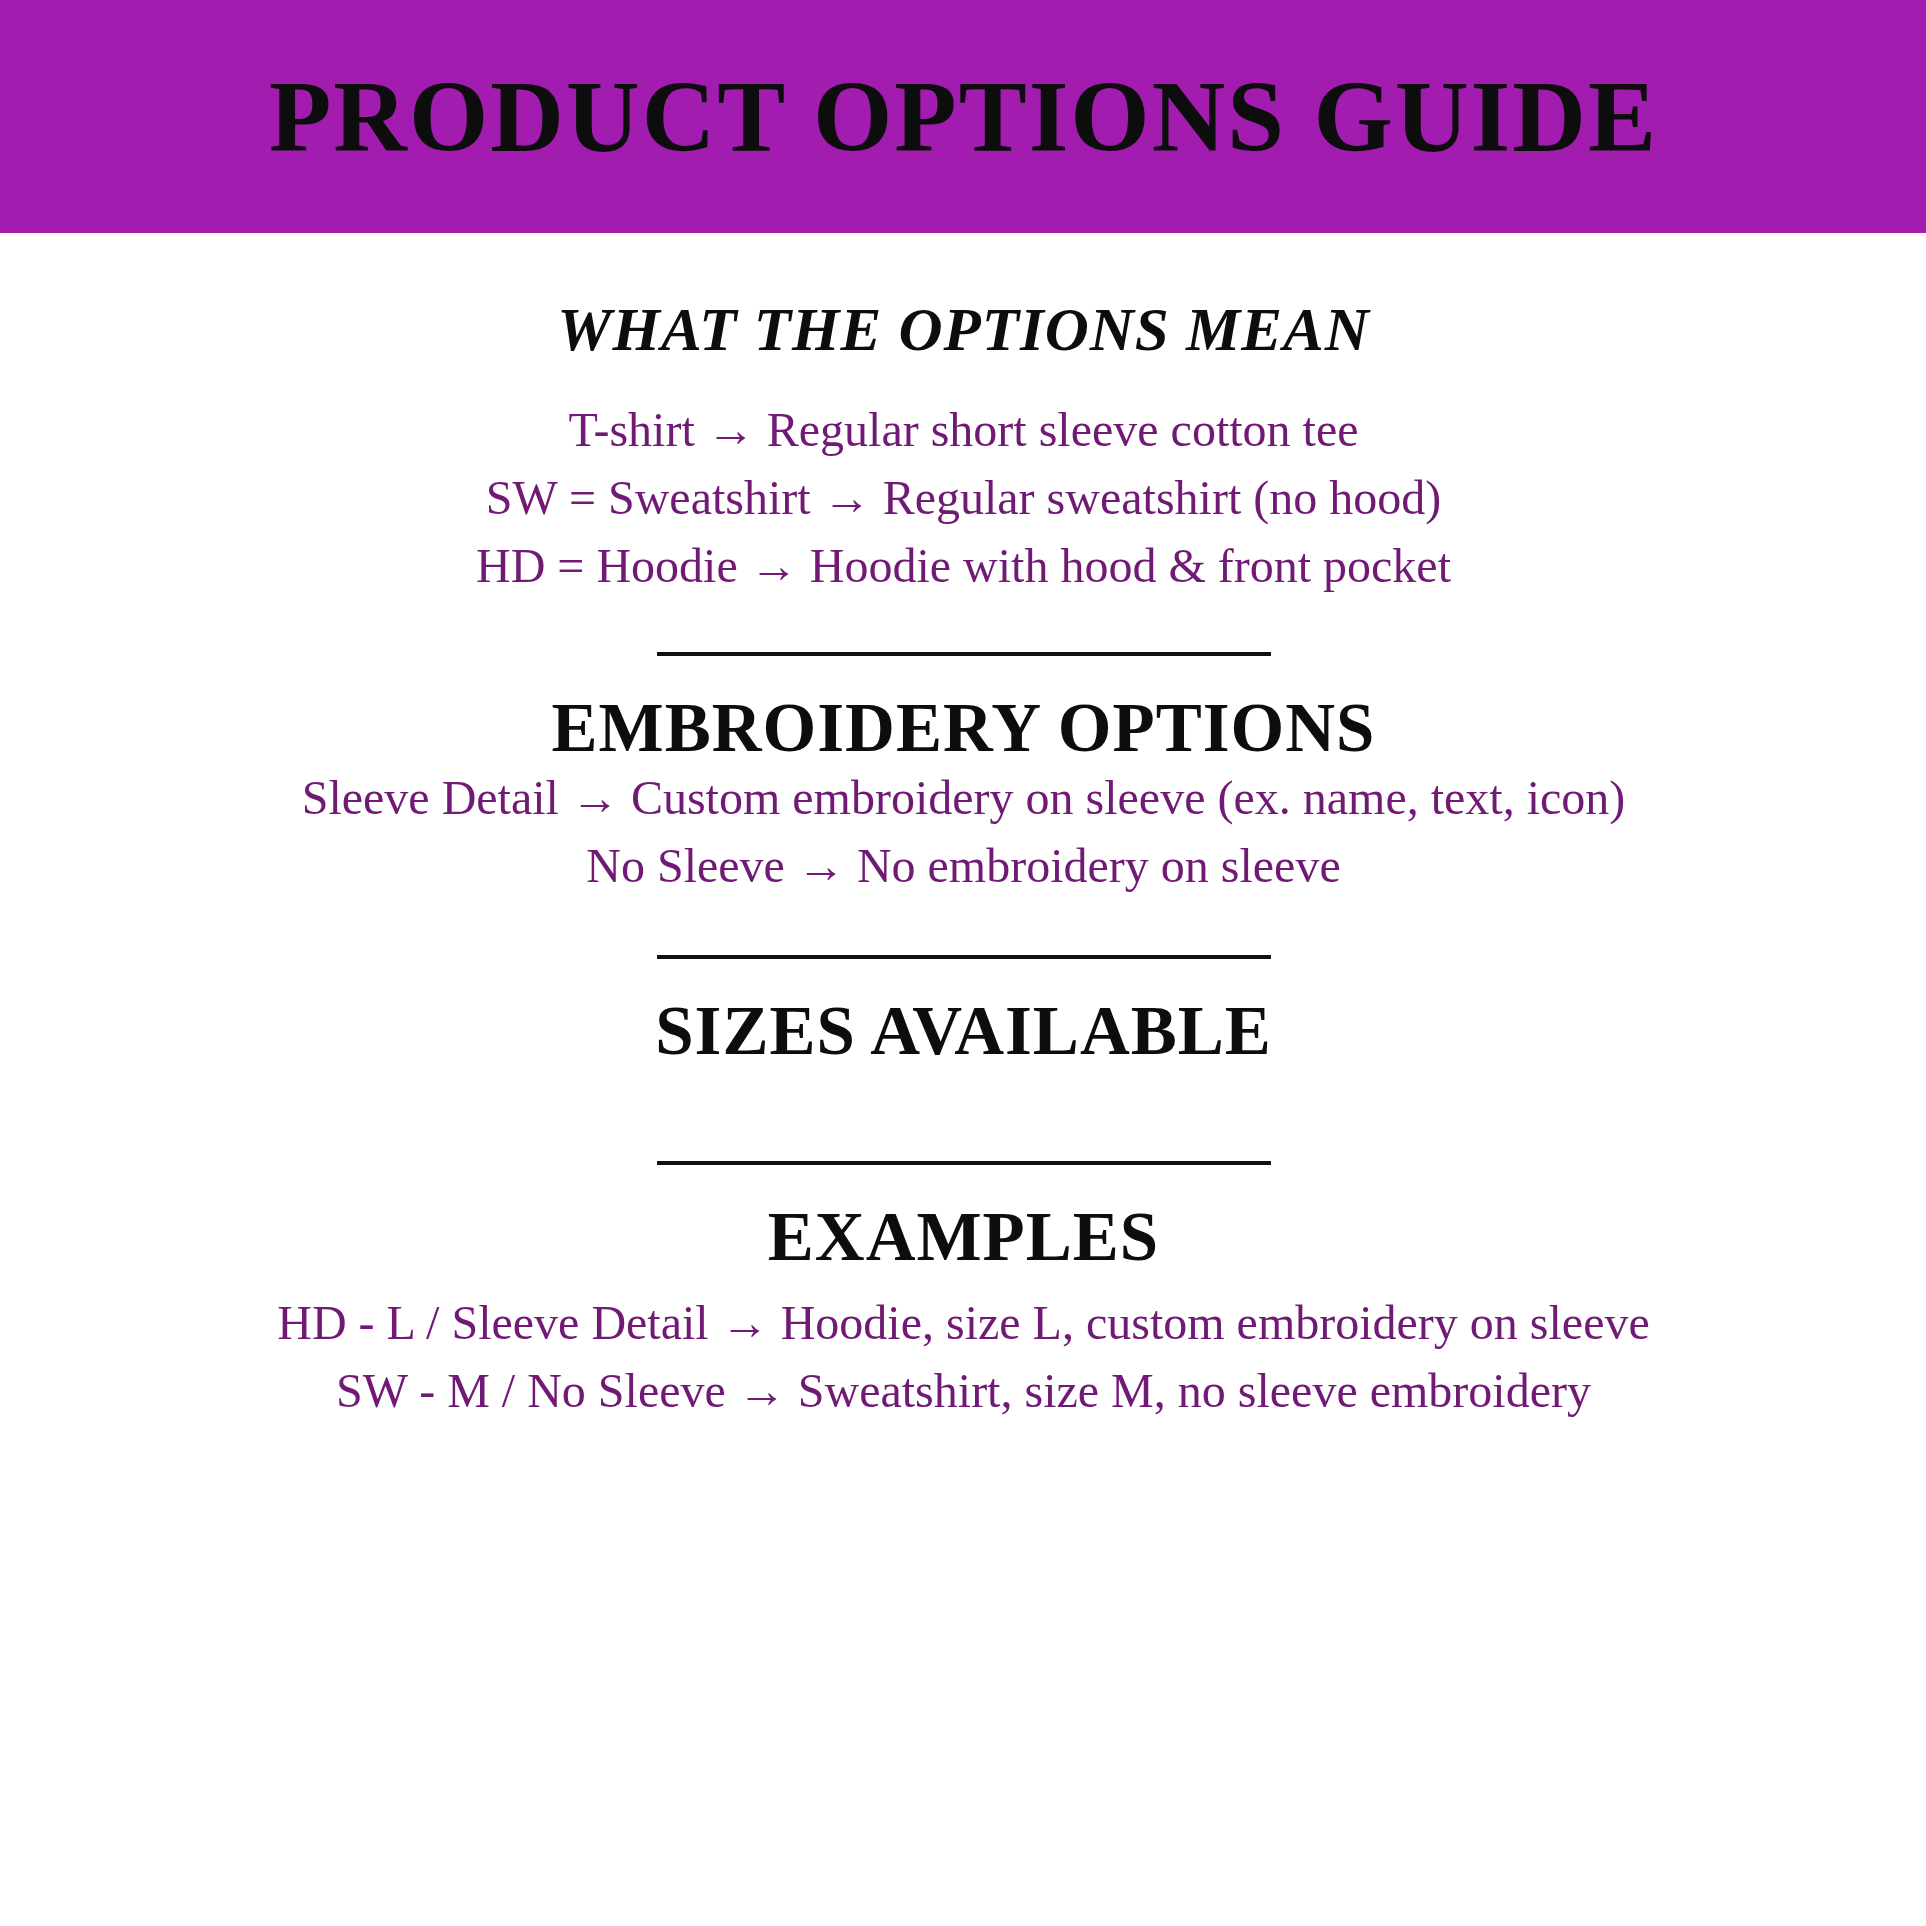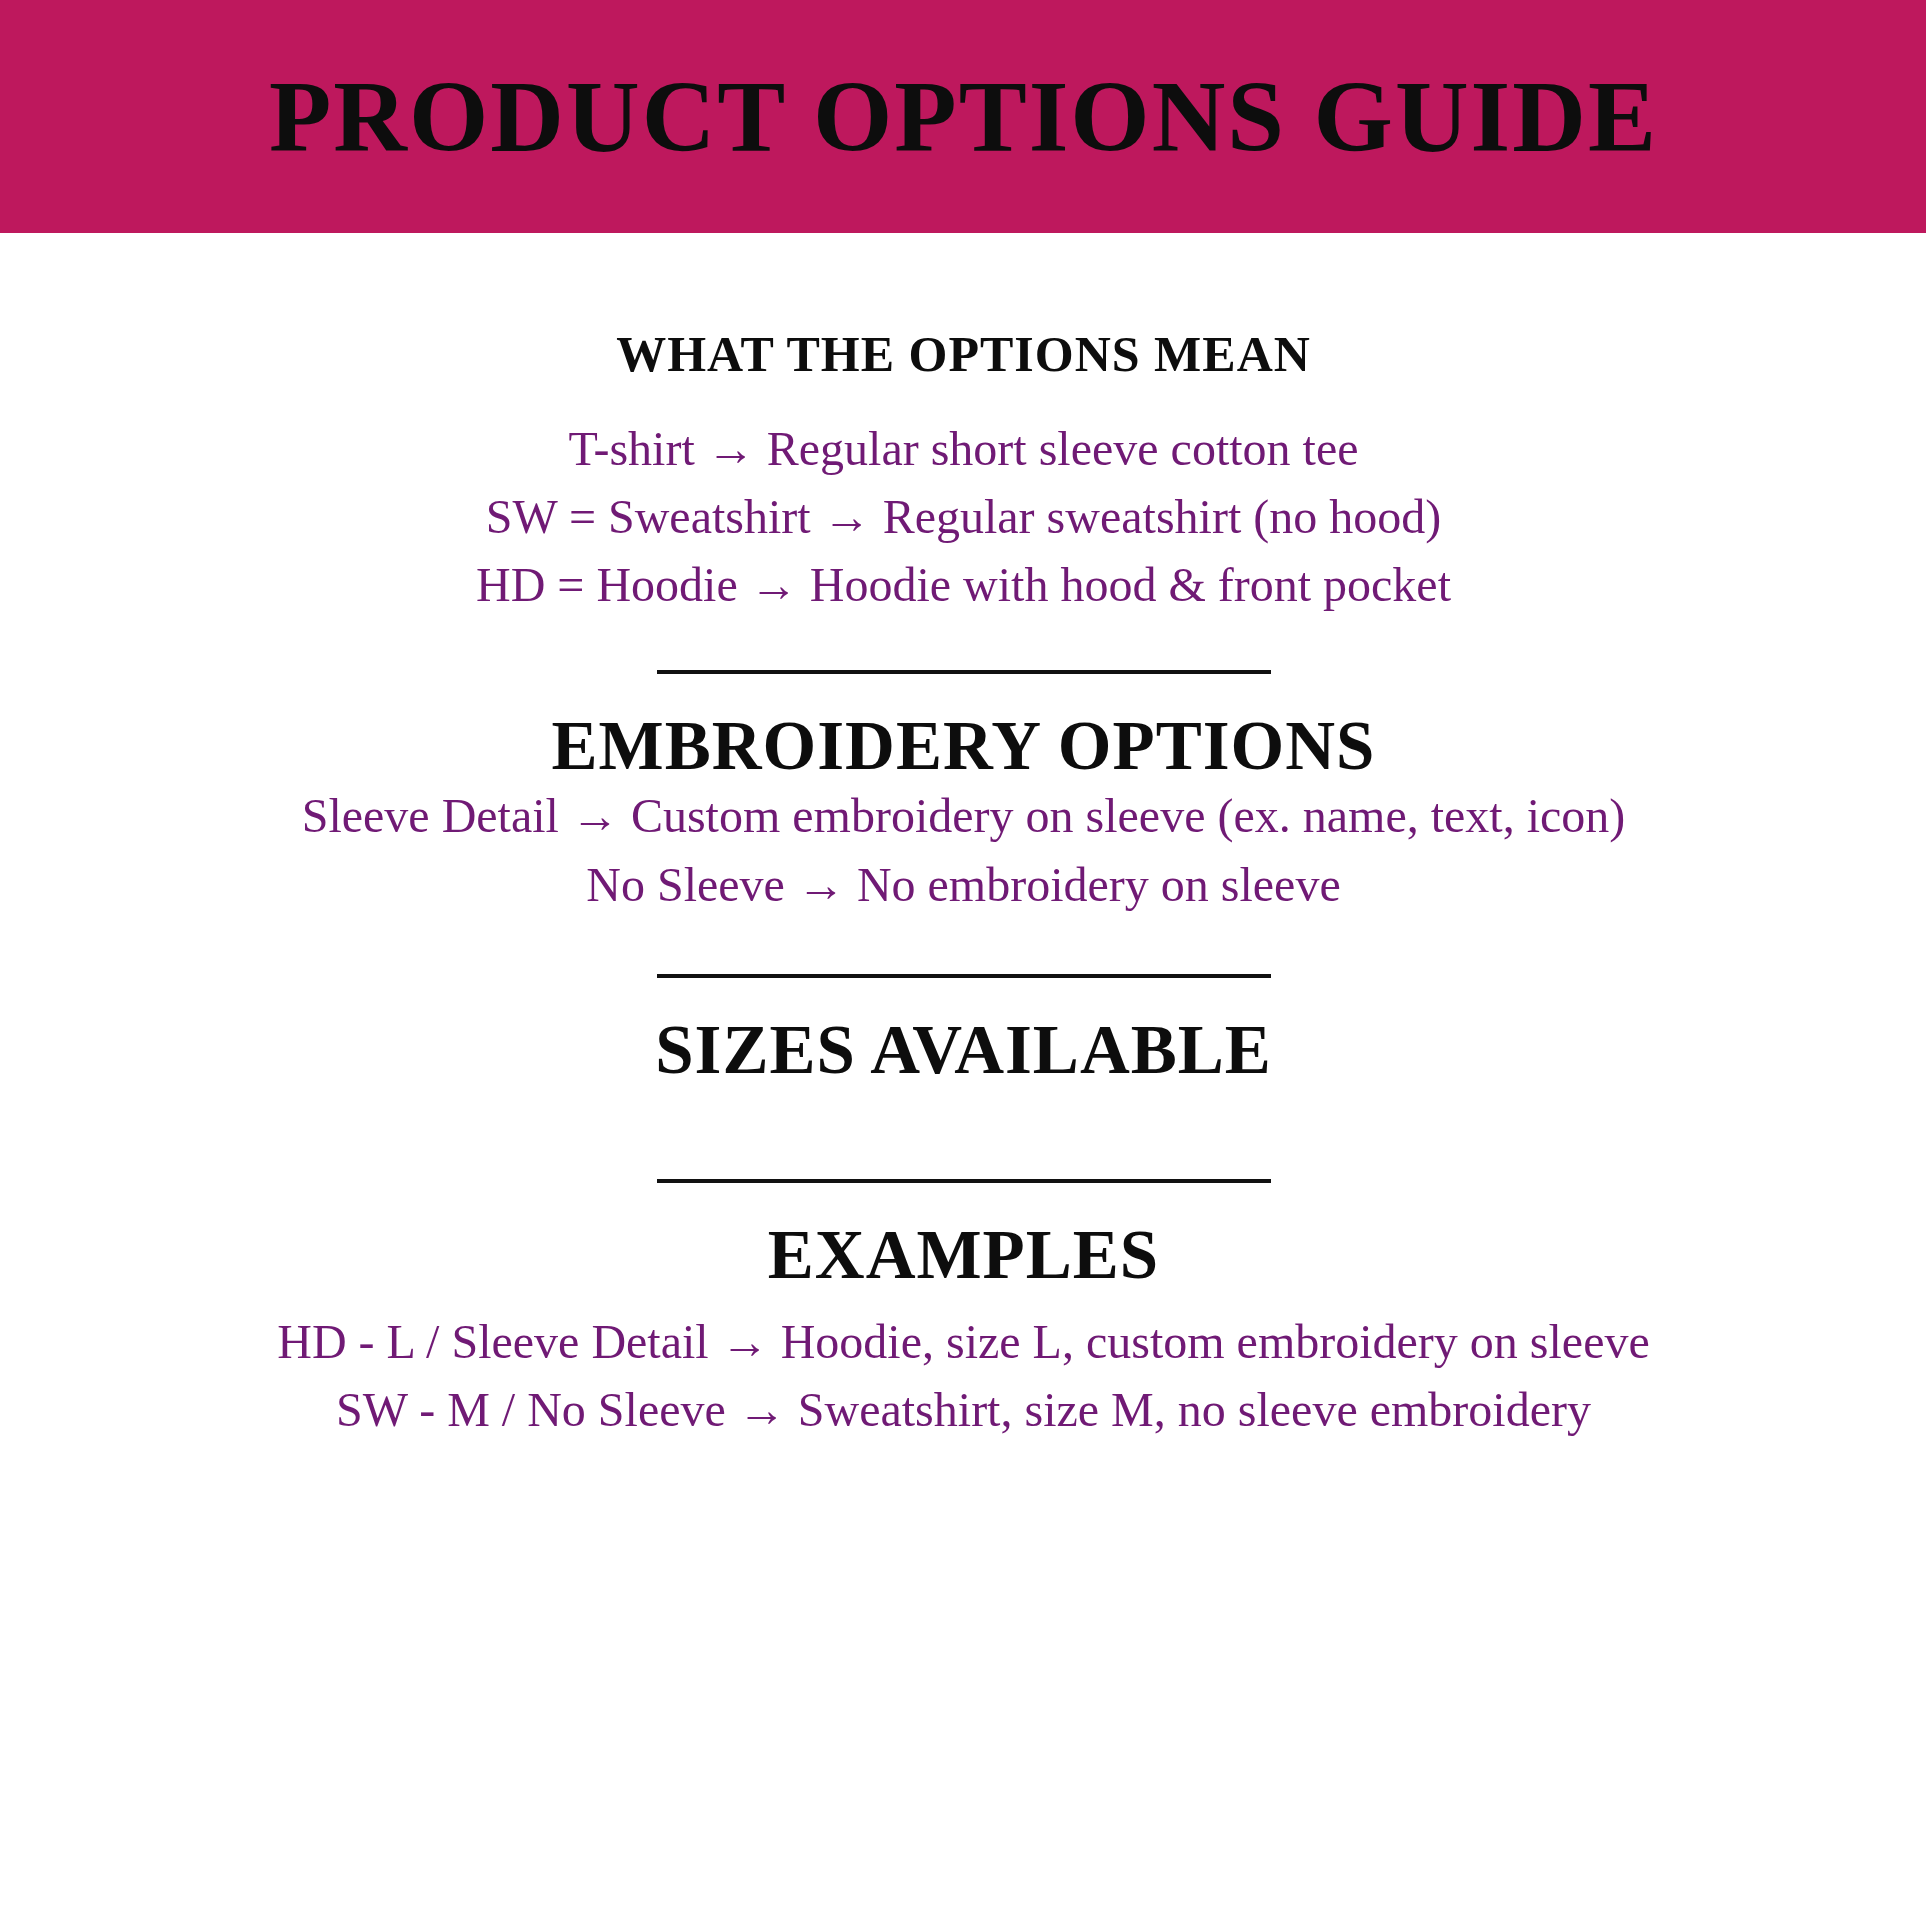--- a/index.html
+++ b/index.html
@@ -16,21 +16,21 @@
   }
   .page {
     width: 1927px;
     height: 1927px;
     position: relative;
     display: flex;
     flex-direction: column;
     align-items: stretch;
   }
   .banner {
-    background: #be185d;
+    background: #a21caf;
     width: 100%;
     height: 233px;
     display: flex;
     align-items: center;
     justify-content: center;
     box-sizing: border-box;
   }
   .banner-title {
     font-family: "Liberation Serif", serif;
     font-weight: bold;
@@ -55,21 +55,21 @@
     flex-direction: column;
     align-items: center;
   }
   .section-title {
     font-family: "Liberation Serif", serif;
     font-weight: bold;
     text-align: center;
     color: #0d0d0d;
     line-height: 1.05;
   }
-  .t1 { font-size: 50px; margin-top: 95px; margin-bottom: 34px; letter-spacing: 1px;}
+  .t1 { font-size: 61px; margin-top: 65px; margin-bottom: 34px; letter-spacing: 1px; font-style: italic;}
   .t2 { font-size: 69px; margin-top: 36px; letter-spacing: 1px;}
   .t3 { font-size: 69px; margin-top: 36px; margin-bottom: 36px; letter-spacing: 1px;}
   .t4 { font-size: 69px; margin-top: 36px; margin-bottom: 16px; letter-spacing: 1px;}
   .line {
     font-family: Liberation Serif, serif;
     font-size: 48px;
     text-align: center;
     color: #701a75;
     line-height: 1.42;
     white-space: nowrap;

